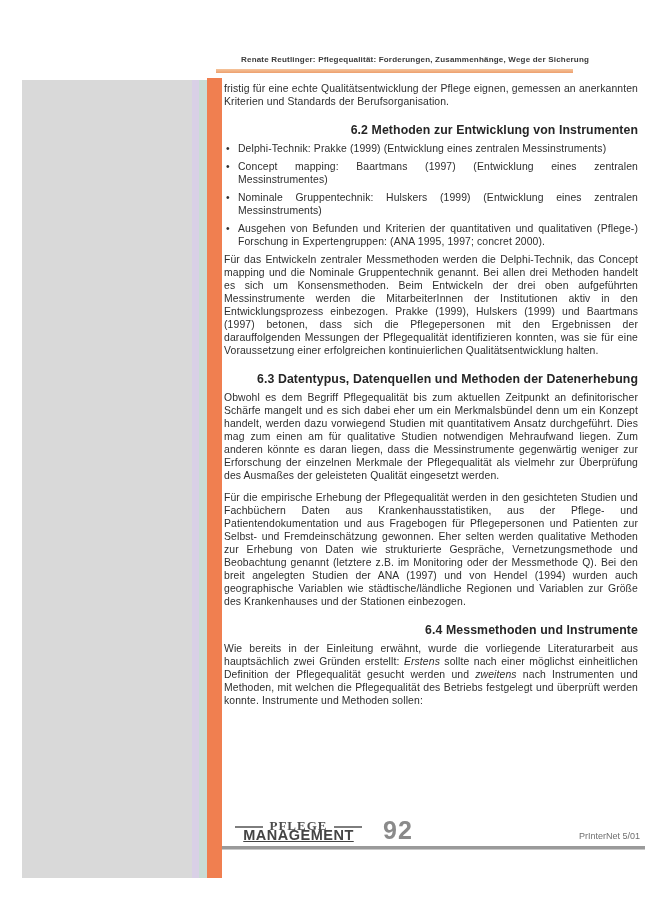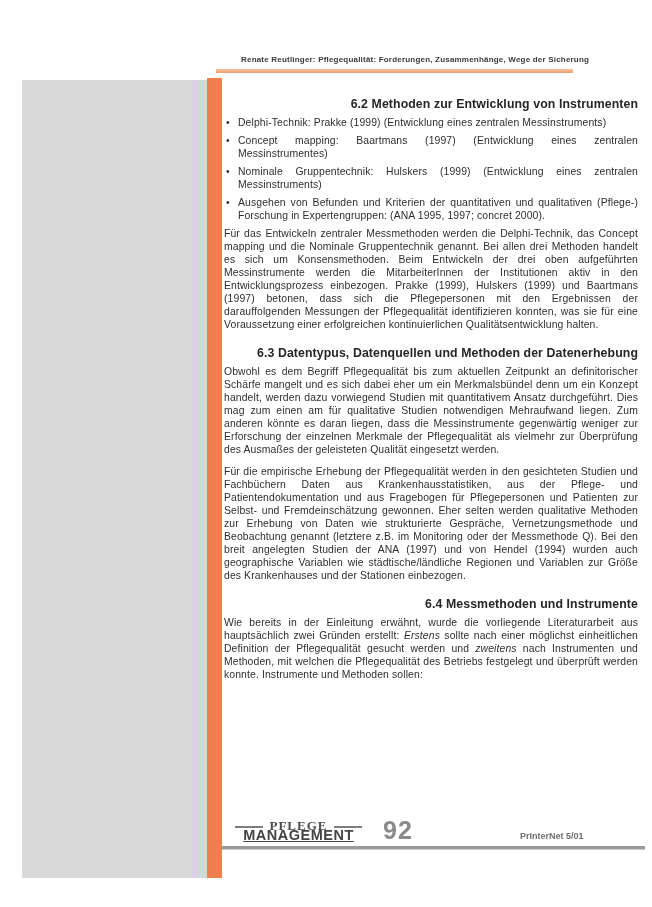--- a/index.html
+++ b/index.html
@@ -66,40 +66,41 @@
     font-weight:bold; font-size:14.5px; letter-spacing:0.5px; color:#444444;
     margin-top:-1px;
     text-decoration:underline;
   }
   .page-number {
     position:absolute; left:383px; top:816px;
     font-size:25px; font-weight:bold; color:#8a8a8a; letter-spacing:1px;
   }
   .issue-label {
     position:absolute; right:12px; top:831px; width:120px;
-    font-size:9px; font-weight:bold; color:#6f6f6f; 
+    font-size:9px; font-weight:normal; color:#6f6f6f; text-align:right;
   }
   .footer-rule {
     position:absolute; left:222px; top:846px; width:423px; height:4px;
     background:#9a9a9a; border-bottom:1px solid #c9c9c9;
   }
 </style>
 </head>
 <body>
 
 <div class="gray-block"></div>
 <div class="stripe-lav"></div>
 <div class="stripe-teal"></div>
 <div class="orange-bar"></div>
 
 <div class="running-header">Renate Reutlinger: Pflegequalität: Forderungen, Zusammenhänge, Wege der Sicherung</div>
 <div class="header-underline"></div>
 
 <div class="content">
 
+  <p>fristig für eine echte Qualitätsentwicklung der Pflege eignen, gemessen an anerkannten Kriterien und Standards der Berufsorganisation.</p>
 
   <h2>6.2 Methoden zur Entwicklung von Instrumenten</h2>
 
   <div class="bullet-list">
     <div class="bullet">Delphi-Technik: Prakke (1999) (Entwicklung eines zentralen Messinstruments)</div>
     <div class="bullet">Concept mapping: Baartmans (1997) (Entwicklung eines zentralen Messinstrumentes)</div>
     <div class="bullet">Nominale Gruppentechnik: Hulskers (1999) (Entwicklung eines zentralen Messinstruments)</div>
     <div class="bullet">Ausgehen von Befunden und Kriterien der quantitativen und qualitativen (Pflege-) Forschung in Expertengruppen: (ANA 1995, 1997; concret 2000).</div>
   </div>
 

